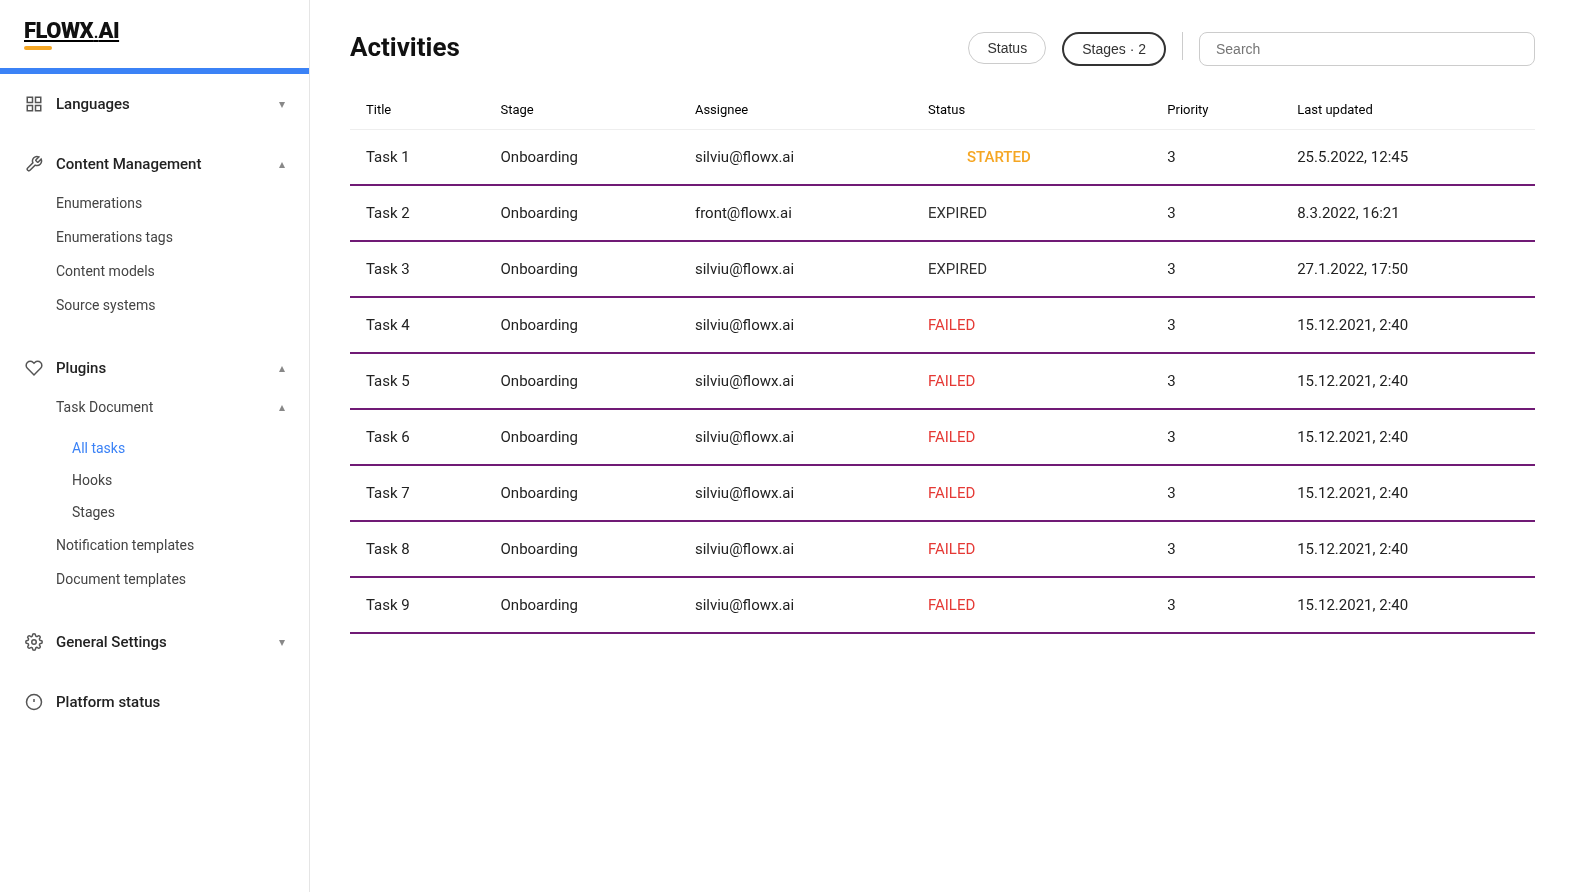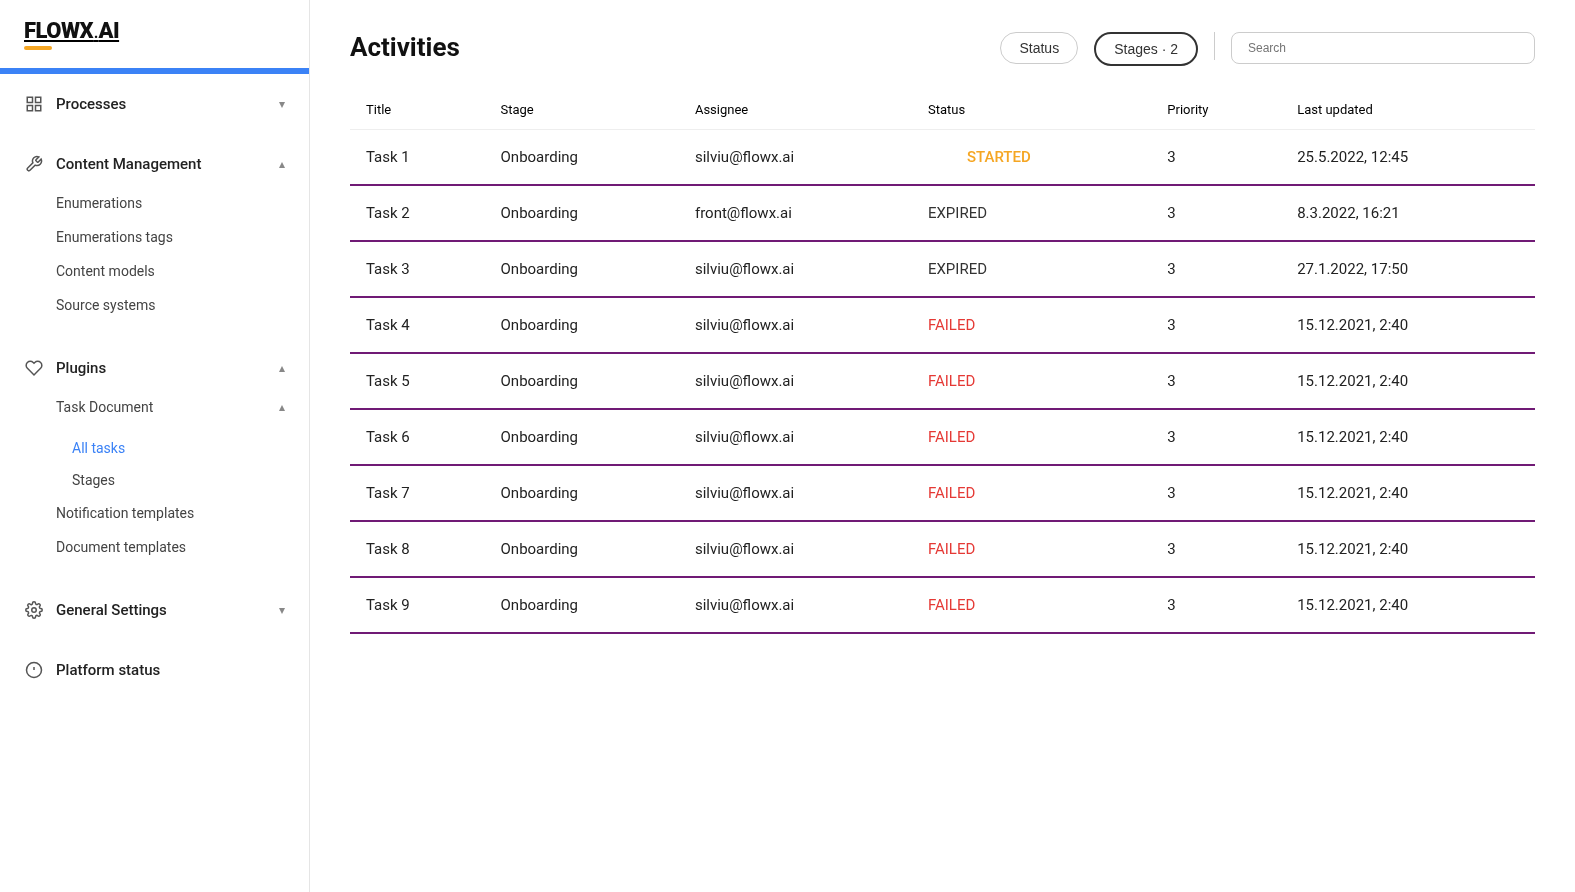--- a/index.html
+++ b/index.html
@@ -161,22 +161,22 @@
     .filter-divider {
       width: 1px;
       height: 28px;
       background: #ccc;
     }
 
     .search-input {
       border: 1.5px solid #ccc;
       border-radius: 8px;
       padding: 8px 16px;
-      font-size: 12px;
-      width: 304px;
+      font-size: 14px;
+      width: 336px;
       color: #000000;
       outline: none;
     }
 
     
     .table-container {
       width: 100%;
     }
 
     table {
@@ -231,21 +231,21 @@
     <div class="nav-item">
       <div class="nav-item-left">
         <span class="nav-icon">
           <svg width="18" height="18" viewBox="0 0 24 24" fill="none" stroke="#555" stroke-width="2">
               <rect x="3" y="3" width="7" height="7"></rect>
               <rect x="14" y="3" width="7" height="7"></rect>
               <rect x="3" y="14" width="7" height="7"></rect>
               <rect x="14" y="14" width="7" height="7"></rect>
             </svg>
         </span>
-        <span>Processes</span>
+        <span>Languages</span>
       </div>
       <span class="nav-chevron">▾</span>
     </div>
   </div>
 
   <div class="nav-section">
     <div class="nav-item">
       <div class="nav-item-left">
         <span class="nav-icon">
           <svg width="18" height="18" viewBox="0 0 24 24" fill="none" stroke="#555" stroke-width="2">
@@ -285,20 +285,23 @@
       <span class="nav-chevron">▴</span>
     </div>
     <div class="sub-nav">
       <div class="sub-nav-item">
         <span>Task Document</span>
         <span class="sub-chevron">▴</span>
       </div>
       <div class="sub-sub-nav">
         <div class="sub-sub-nav-item sub-nav-item active">
           <span>All tasks</span>
+        </div>
+        <div class="sub-sub-nav-item sub-nav-item">
+          <span>Hooks</span>
         </div>
         <div class="sub-sub-nav-item sub-nav-item">
           <span>Stages</span>
         </div>
       </div>
       <div class="sub-nav-item">
         <span>Notification templates</span>
       </div>
       <div class="sub-nav-item">
         <span>Document templates</span>

